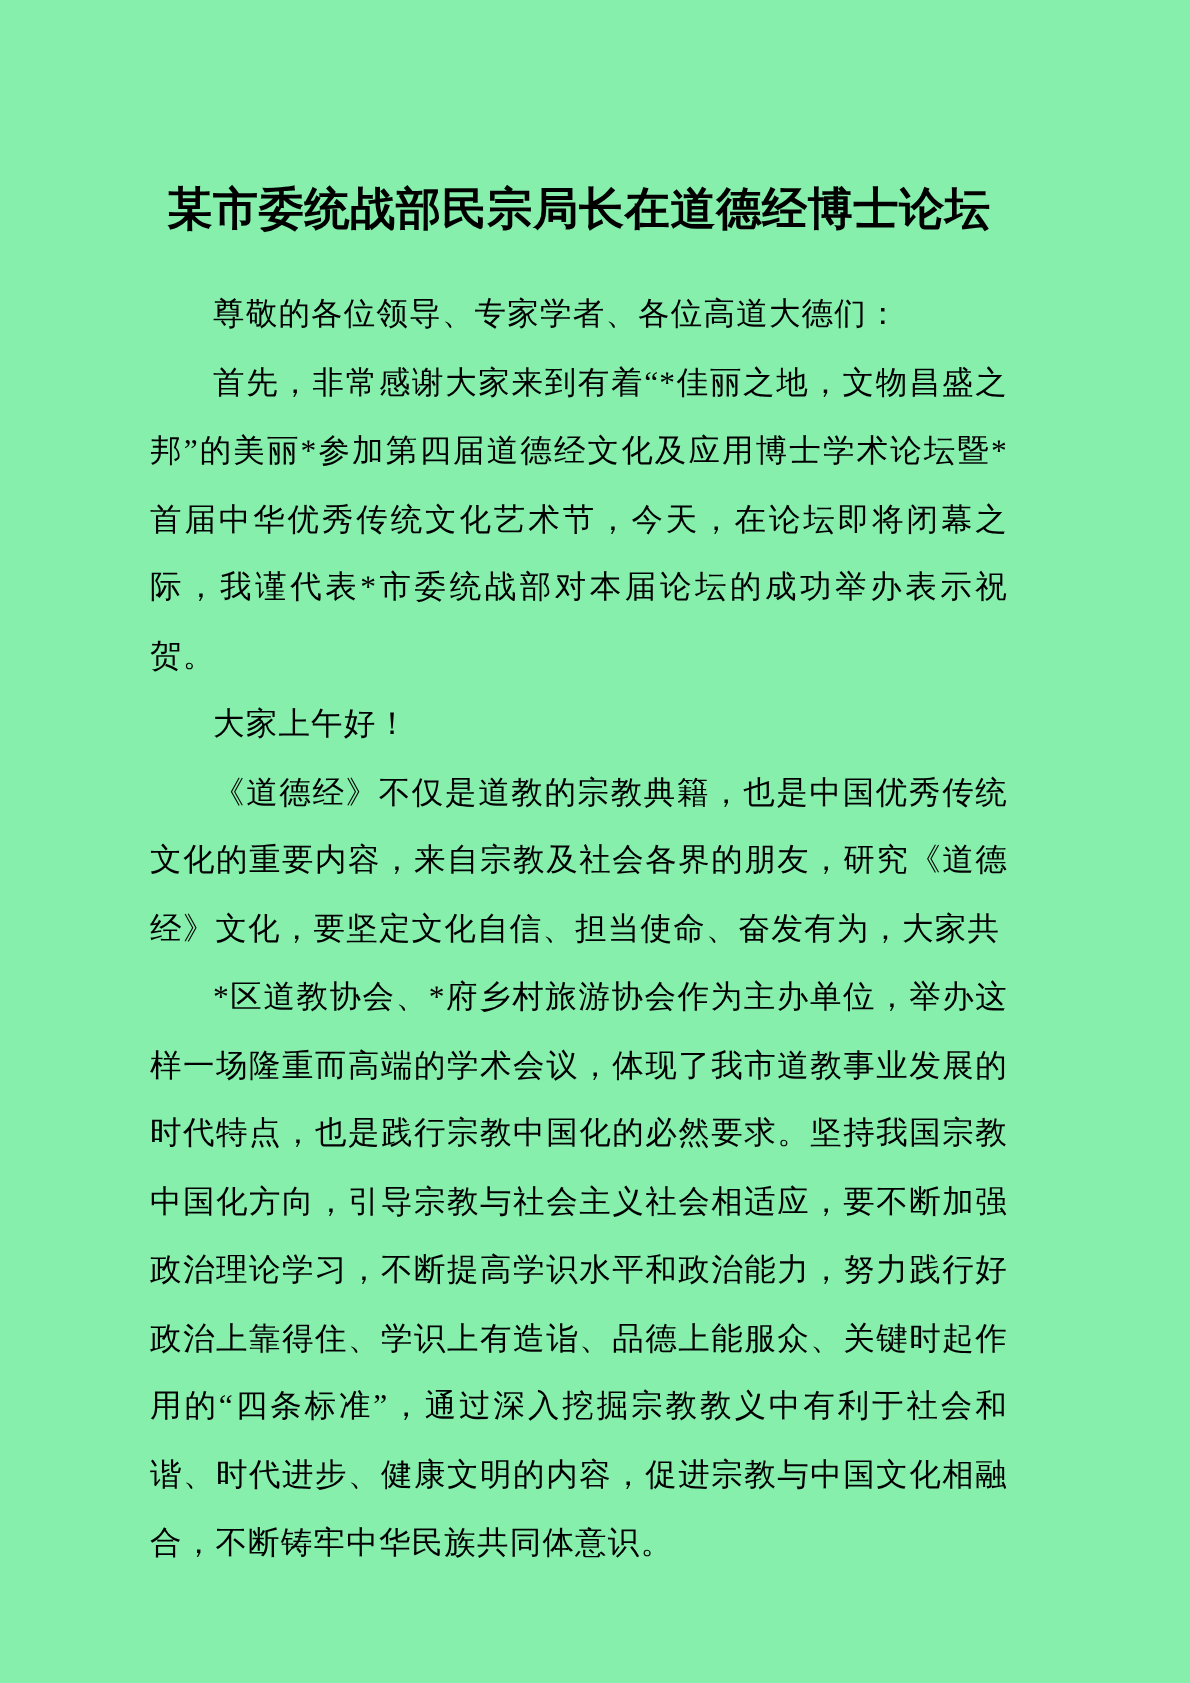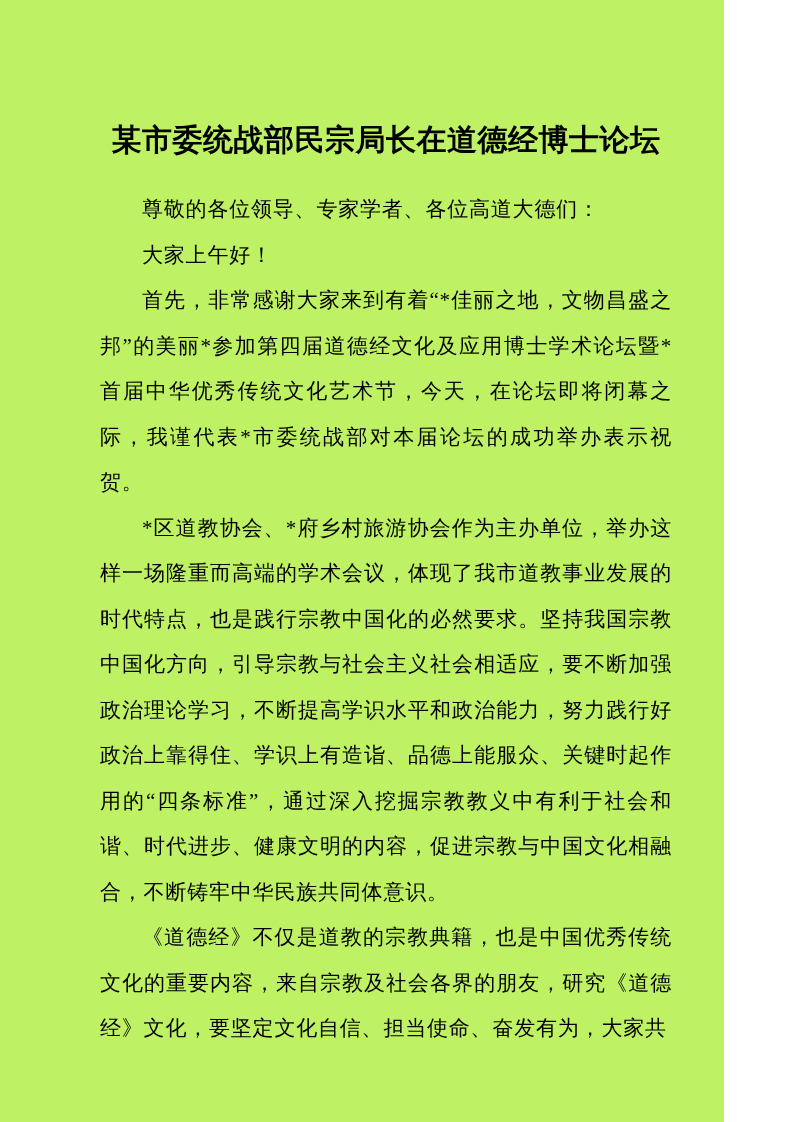--- a/index.html
+++ b/index.html
@@ -2,23 +2,23 @@
 <html><head>
 <meta charset="utf-8">
 <style>
   html, body {
     margin: 0;
     padding: 0;
     background: #ffffff;
   }
   .page {
     position: relative;
-    width: 724px;
+    width: 793px;
     height: 1122px;
-    background: #bef264;
+    background: #86efac;
     overflow: hidden;
     font-family: "Liberation Serif", "DejaVu Serif", serif;
     color: #000000;
   }
   .doc {
     position: absolute;
     left: 100px;
     top: 0;
     width: 572px;
   }
@@ -50,19 +50,19 @@
 </head>
 <body>
 
 <div class="page">
   <div class="doc">
     <h1 class="doc-title">
       <span class="title-line">某市委统战部民宗局长在道德经博士论坛</span>
     </h1>
     <div class="doc-body">
       <p>尊敬的各位领导、专家学者、各位高道大德们：</p>
+      <p>首先，非常感谢大家来到有着“*佳丽之地，文物昌盛之邦”的美丽*参加第四届道德经文化及应用博士学术论坛暨*首届中华优秀传统文化艺术节，今天，在论坛即将闭幕之际，我谨代表*市委统战部对本届论坛的成功举办表示祝贺。</p>
       <p>大家上午好！</p>
-      <p>首先，非常感谢大家来到有着“*佳丽之地，文物昌盛之邦”的美丽*参加第四届道德经文化及应用博士学术论坛暨*首届中华优秀传统文化艺术节，今天，在论坛即将闭幕之际，我谨代表*市委统战部对本届论坛的成功举办表示祝贺。</p>
+      <p>《道德经》不仅是道教的宗教典籍，也是中国优秀传统文化的重要内容，来自宗教及社会各界的朋友，研究《道德经》文化，要坚定文化自信、担当使命、奋发有为，大家共</p>
       <p>*区道教协会、*府乡村旅游协会作为主办单位，举办这样一场隆重而高端的学术会议，体现了我市道教事业发展的时代特点，也是践行宗教中国化的必然要求。坚持我国宗教中国化方向，引导宗教与社会主义社会相适应，要不断加强政治理论学习，不断提高学识水平和政治能力，努力践行好政治上靠得住、学识上有造诣、品德上能服众、关键时起作用的“四条标准”，通过深入挖掘宗教教义中有利于社会和谐、时代进步、健康文明的内容，促进宗教与中国文化相融合，不断铸牢中华民族共同体意识。</p>
-      <p>《道德经》不仅是道教的宗教典籍，也是中国优秀传统文化的重要内容，来自宗教及社会各界的朋友，研究《道德经》文化，要坚定文化自信、担当使命、奋发有为，大家共</p>
     </div>
   </div>
 </div>
 
 </body></html>

